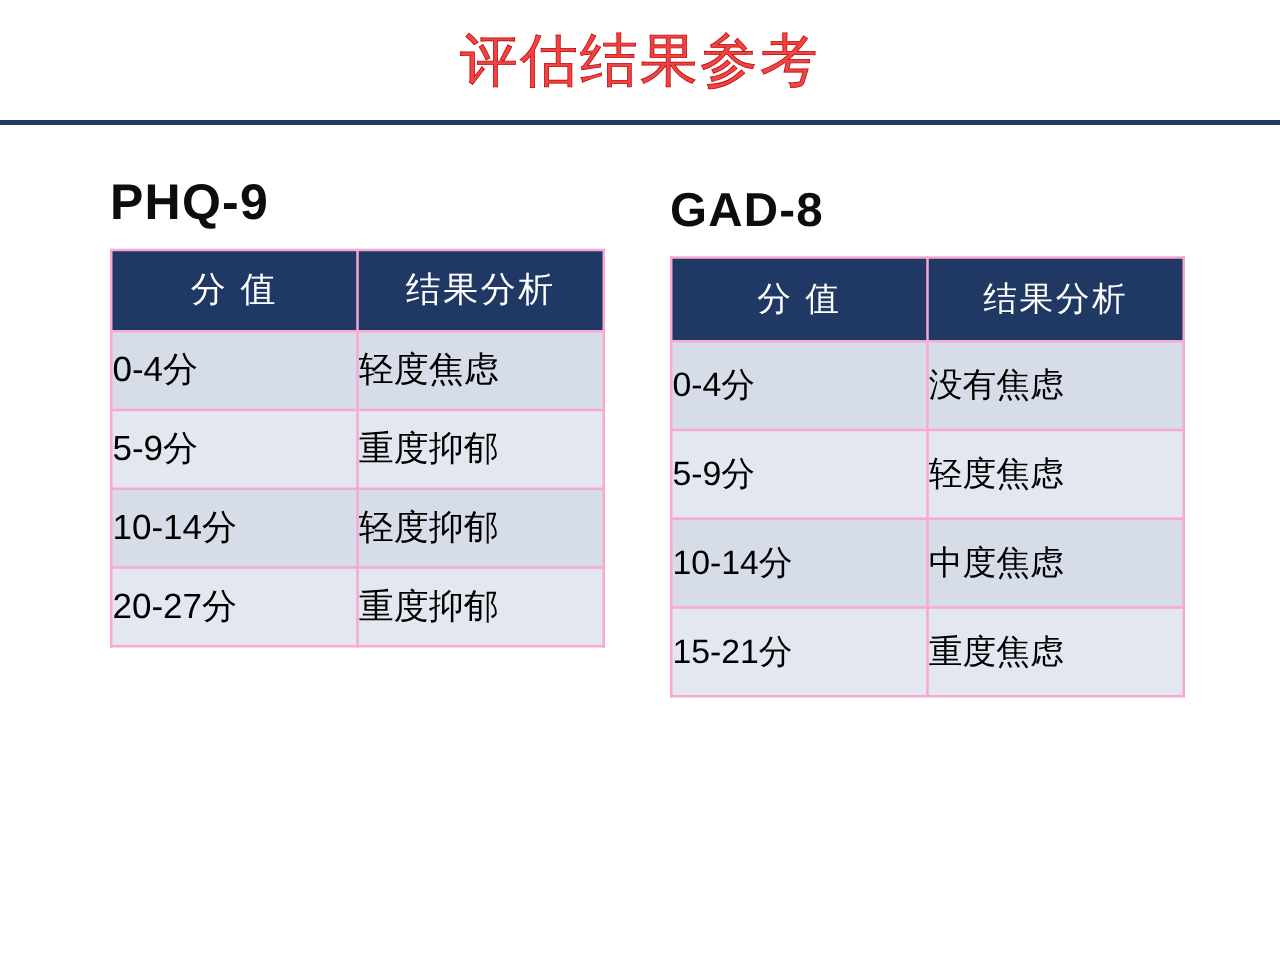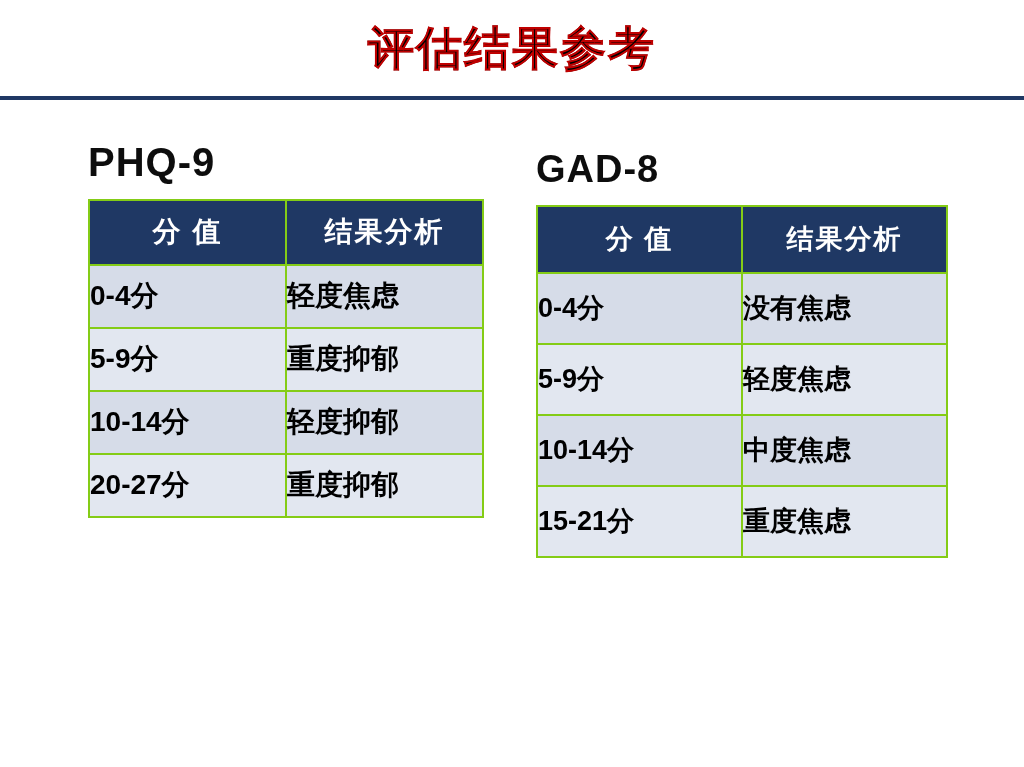--- a/index.html
+++ b/index.html
@@ -26,22 +26,22 @@
     top: 0;
     left: 0;
     width: 1024px;
     height: 96px;
     display: flex;
     align-items: center;
     justify-content: center;
   }
   .slide-title {
     font-size: 46px;
-    font-weight: bold;
-    color: #000000;
+    font-weight: normal;
+    color: #ef4444;
     letter-spacing: 2px;
     line-height: 1;
     -webkit-text-stroke: 0.6px #C00000;
   }
   .title-rule {
     position: absolute;
     top: 96px;
     left: 0;
     width: 1024px;
     height: 4px;
@@ -83,22 +83,22 @@
     font-size: 38px;
   }
 
   table.score-table {
     border-collapse: collapse;
     width: 100%;
     table-layout: fixed;
   }
   table.score-table th,
   table.score-table td {
-    border: 2px solid #84cc16;
-    font-weight: bold;
+    border: 2px solid #f9a8d4;
+    font-weight: normal;
     color: #000000;
   }
   table.score-table thead th {
     background: #1F3864;
     color: #ffffff;
     font-size: 28px;
     letter-spacing: 2px;
     padding: 12px 0 13px;
   }
   table.score-table tbody td {

